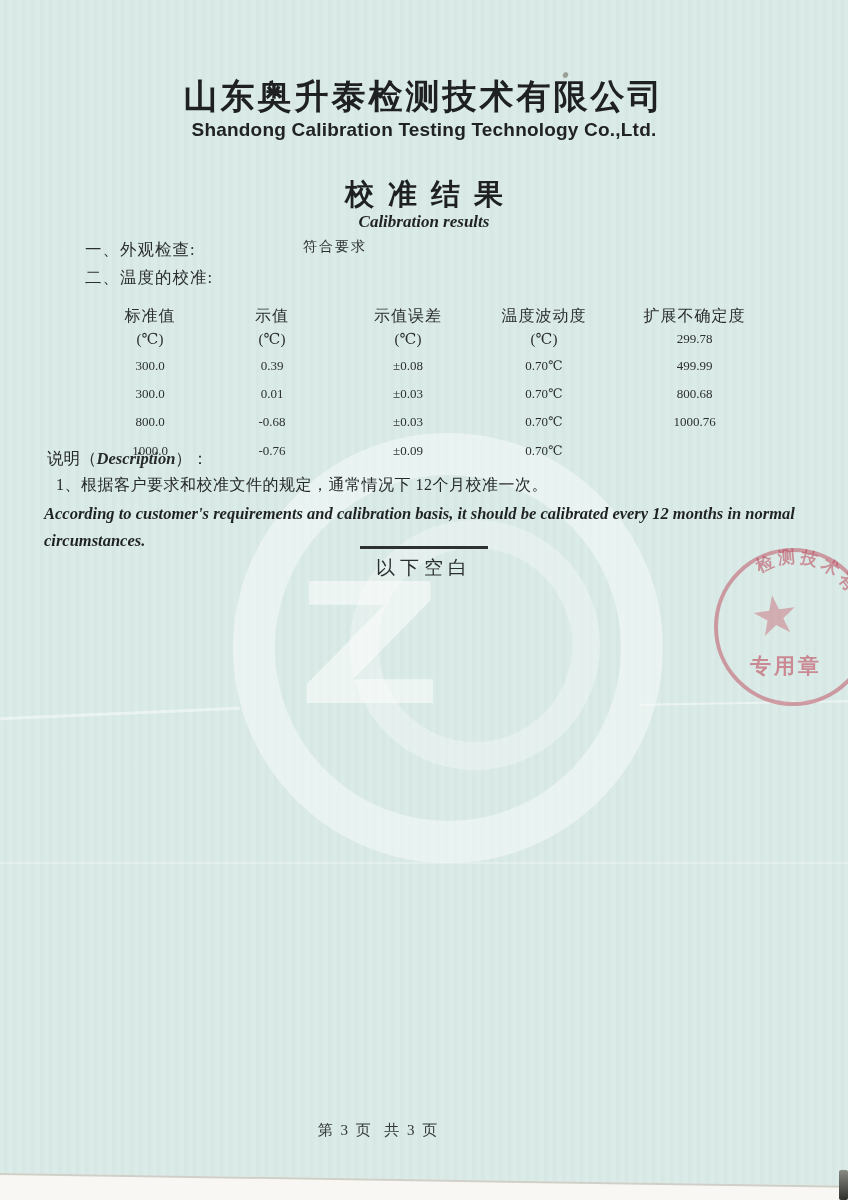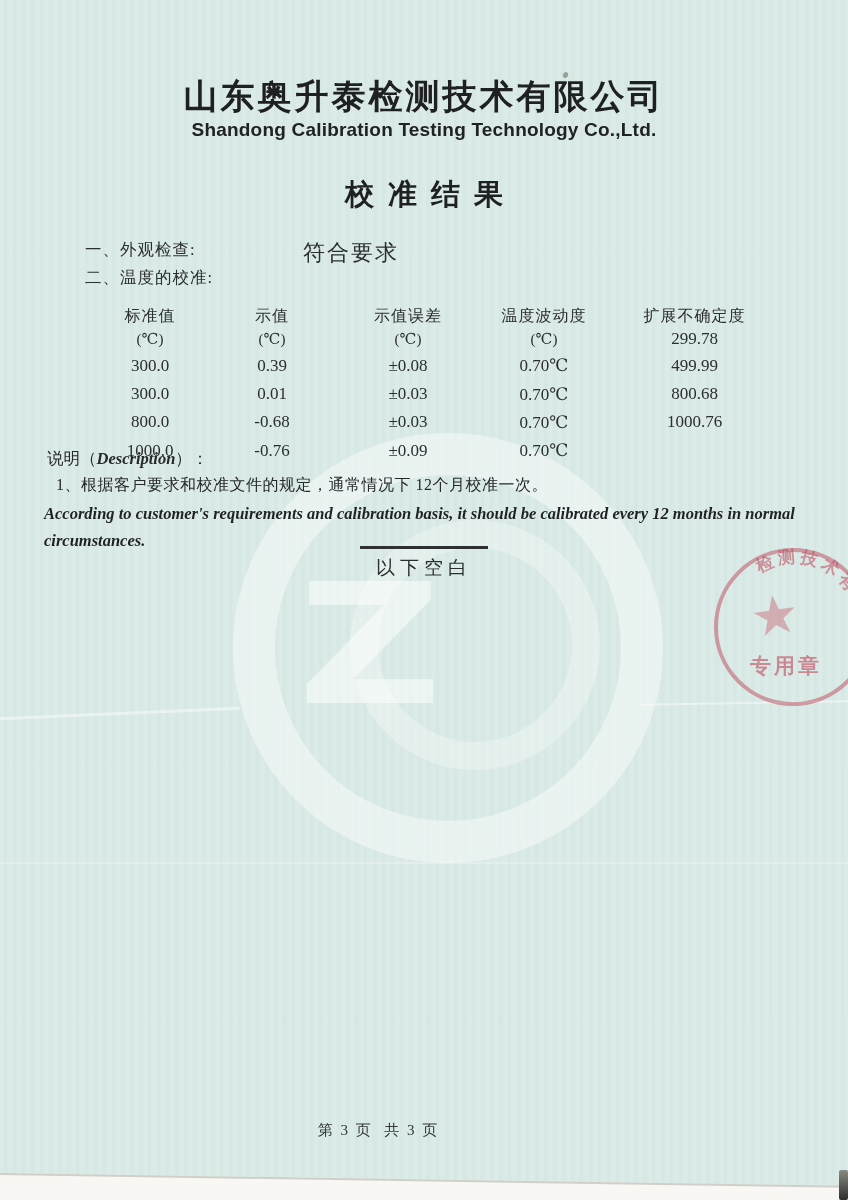--- a/index.html
+++ b/index.html
@@ -58,33 +58,33 @@
     color: #1e2022;
   }
   .title-en {
     position: absolute; top: 212px; left: 0; width: 100%; text-align: center;
     font-size: 17px; font-weight: bold; font-style: italic; color: #1f2123;
   }
 
   
   .sec-label { position: absolute; font-size: 16.5px; color: #2c2f31; letter-spacing: 1px; }
   .sec1 { left: 85px; top: 239px; }
-  .sec1-value { position: absolute; left: 303px; top: 238px; font-size: 22px; color: #2c2f31; letter-spacing: 2px; }
+  .sec1-value { position: absolute; left: 303px; top: 238px; font-size: 14px; color: #2c2f31; letter-spacing: 2px; }
   .sec2 { left: 85px; top: 267px; }
 
   
   .cal-table {
     position: absolute; left: 88px; top: 305px; width: 697px;
     display: grid;
     grid-template-columns: 124px 120px 152px 120px 181px;
     grid-template-rows: 22px 24px 29px 28px 28px 29px;
   }
   .cal-table .cell {
     display: flex; align-items: center; justify-content: center;
-    font-size: 17px; color: #2b2e30;
+    font-size: 13px; color: #2b2e30;
   }
   .cal-table .h-name { font-size: 16px; letter-spacing: 1px; }
   .cal-table .h-unit { font-size: 15px; }
   .cal-table .h-unit-k { font-style: italic; font-size: 15.5px; }
 
   
   .desc-label { position: absolute; left: 47px; top: 448px; font-size: 16.5px; white-space: pre; color: #26292b; }
   .desc-label .desc-en { font-weight: bold; font-style: italic; }
   .desc-item1 { position: absolute; left: 56px; top: 475px; font-size: 16px; letter-spacing: 0.5px; color: #26292b; }
   .desc-item1-en {
@@ -143,20 +143,21 @@
   <div class="wm-ring"></div>
   <div class="wm-ring-inner"></div>
   <div class="wm-glyph">Z</div>
   <div class="crease crease-1"></div>
   <div class="crease crease-2"></div>
   <div class="crease crease-3"></div>
 
   <div class="company-cn">山东奥升泰检测技术有限公司</div>
   <div class="company-en">Shandong Calibration Testing Technology Co.,Ltd.</div>
   <div class="title-cn">校准结果</div>
+  <div class="title-en">Calibration results</div>
 
   <div class="sec-label sec1">一、外观检查:</div>
   <div class="sec1-value">符合要求</div>
   <div class="sec-label sec2">二、温度的校准:</div>
 
   <div class="cal-table">
     <div class="cell h-name">标准值</div>
     <div class="cell h-name">示值</div>
     <div class="cell h-name">示值误差</div>
     <div class="cell h-name">温度波动度</div>

